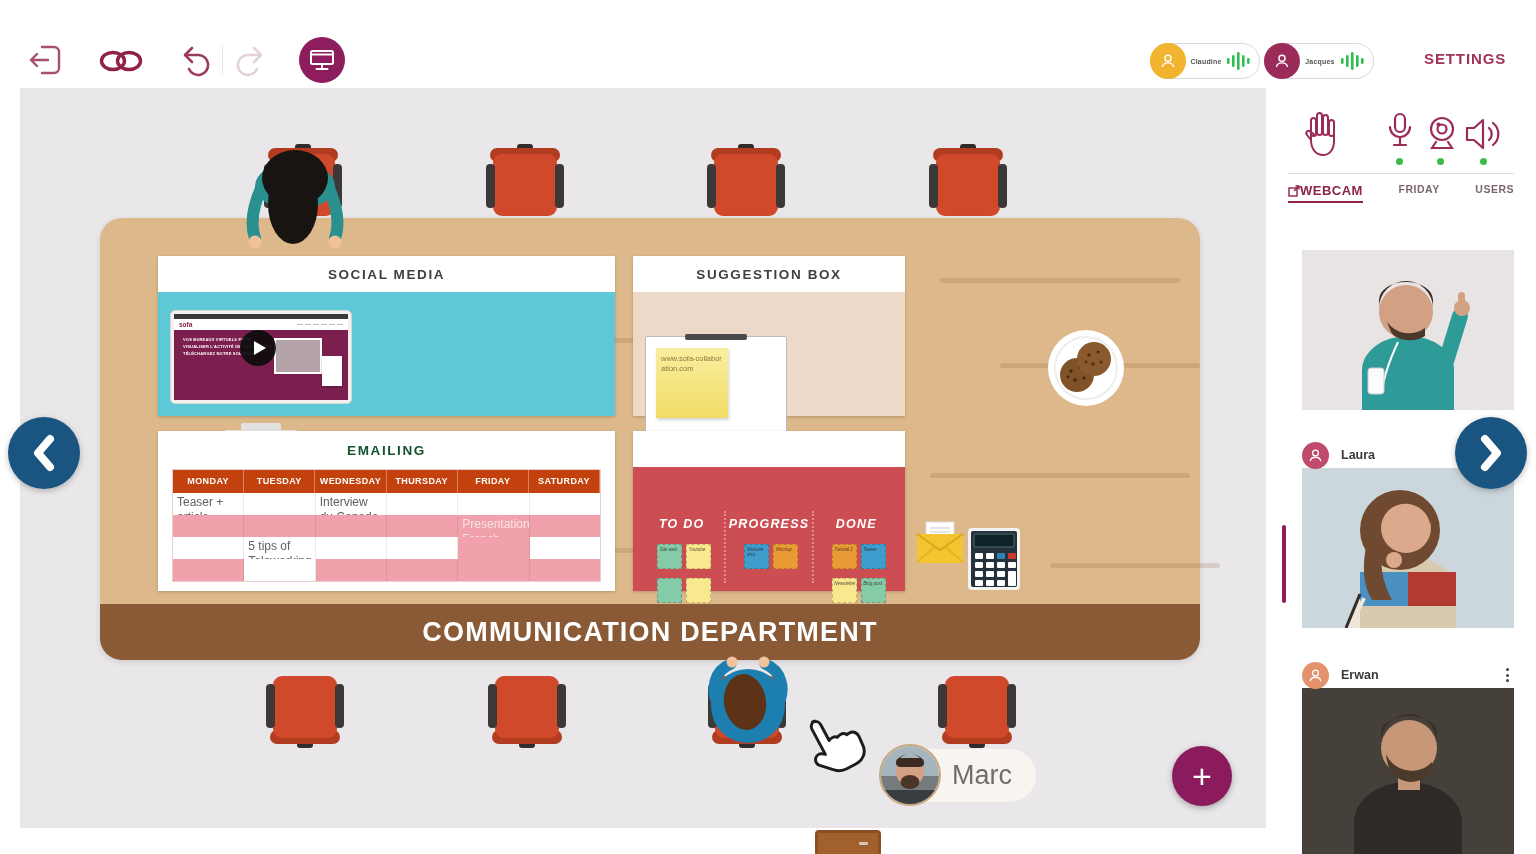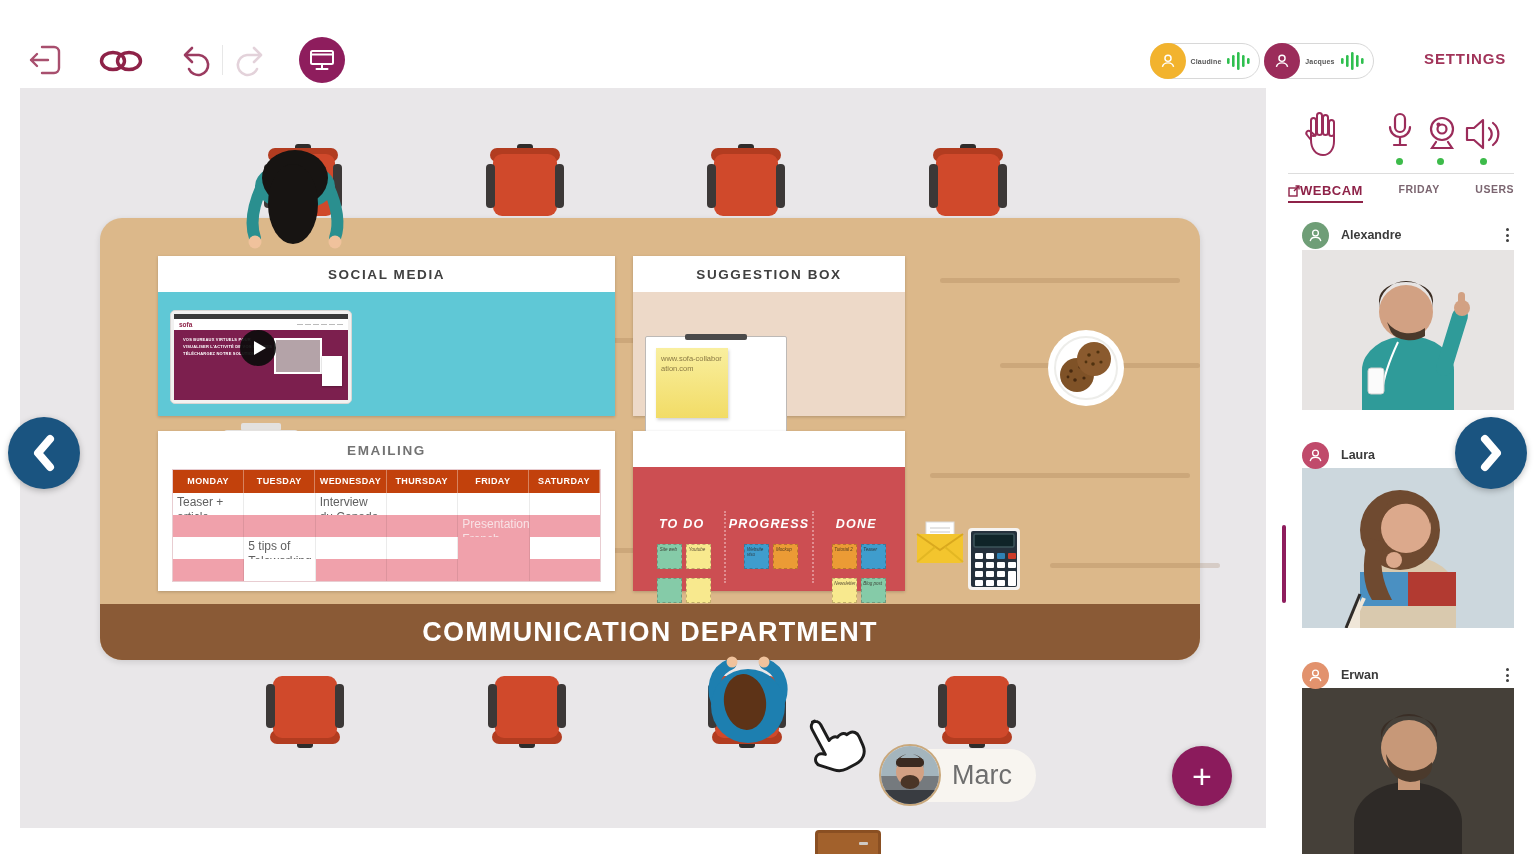--- a/index.html
+++ b/index.html
@@ -84,21 +84,21 @@
   
   #sg-board{position:absolute;left:12px;top:44px;width:140px;height:112px;background:#fff;
             border:1px solid #bdb9b6;border-radius:2px;}
   #sg-clip{position:absolute;left:50%;transform:translateX(-50%);top:-3px;width:62px;height:6px;background:#4a4a4a;border-radius:2px;}
   #sg-note{position:absolute;left:10px;top:11px;width:72px;height:70px;
            background:linear-gradient(180deg,#f9ef9f,#f2dc66);box-shadow:1px 2px 3px rgba(0,0,0,.18);
            padding:6px 5px;box-sizing:border-box;font-size:7.5px;color:#8a7a45;line-height:1.35;word-break:break-all;}
 
   
   #em-title{position:absolute;left:0;right:0;top:12px;text-align:center;
-            font-size:13.5px;font-weight:700;color:#737373;letter-spacing:1.6px;}
+            font-size:13.5px;font-weight:700;color:#14532d;letter-spacing:1.6px;}
   #em-table{position:absolute;left:14px;top:38px;width:429px;border:1px solid #e8cdd1;box-sizing:border-box;}
   .em-row{display:flex;height:22px;}
   .em-row.em-header{height:23px;background:#c2410c;}
   .em-cell{flex:1;border-right:1px solid rgba(0,0,0,.08);font-size:12px;color:#5f5f5f;
            padding:2px 4px;overflow:hidden;line-height:1.25;box-sizing:border-box;}
   .em-cell:last-child{border-right:none;}
   .em-header .em-cell{display:flex;align-items:center;justify-content:center;color:#fff;
                       font-weight:700;font-size:9px;letter-spacing:.4px;border-right:1px solid rgba(255,255,255,.35);}
   .row-light{background:#fff;} .row-pink{background:#f0a1ab;}
   .cell-pink{background:#f0a1ab;color:#f8e2e5;}
@@ -597,34 +597,20 @@
       <svg width="12" height="12" viewBox="0 0 12 12">
         <rect x="1" y="3" width="8" height="8" fill="none" stroke="#8e2248" stroke-width="1.4"></rect>
         <path d="M6 6 L11 1 M7.5 1 h3.5 v3.5" fill="none" stroke="#8e2248" stroke-width="1.4"></path>
       </svg>
       <span>WEBCAM</span>
     </span>
     <span class="tab">FRIDAY</span>
     <span class="tab">USERS</span>
   </div>
 
-  <div class="p-row" id="row-alex">
-    <span class="p-avatar av-green">
-      <svg width="17" height="17" viewBox="0 0 20 20">
-          <circle cx="10" cy="7" r="3.4" fill="none" stroke="#fff" stroke-width="1.6"></circle>
-          <path d="M3.8 16.5 a6.3 5.4 0 0 1 12.4 0" fill="none" stroke="#fff" stroke-width="1.6"></path>
-        </svg>
-    </span>
-    <span class="p-name">Alexandre</span>
-    <span class="kebab">
-        <i></i>
-        <i></i>
-        <i></i>
-      </span>
-  </div>
   <div class="p-video" id="vid-alex">
     <svg width="212" height="160" viewBox="0 0 212 160">
       <rect width="212" height="160" fill="#e7e4e3"></rect>
       <path d="M60 160 v-40 a46 34 0 0 1 92 0 v40 z" fill="#2f9b99"></path>
       <path d="M142 118 l16 -52" stroke="#2f9b99" stroke-width="16" stroke-linecap="round"></path>
       <circle cx="160" cy="58" r="8" fill="#d2a183"></circle>
       <rect x="156" y="42" width="7" height="14" rx="3.5" fill="#d2a183"></rect>
       <circle cx="104" cy="62" r="27" fill="#d2a183"></circle>
       <path d="M77 58 a27 27 0 0 1 54 0 v-8 a27 18 0 0 0 -54 0 z" fill="#3b2d24"></path>
       <path d="M85 72 a27 27 0 0 0 38 6 v8 a20 12 0 0 1 -34 -4 z" fill="#4a392b"></path>

